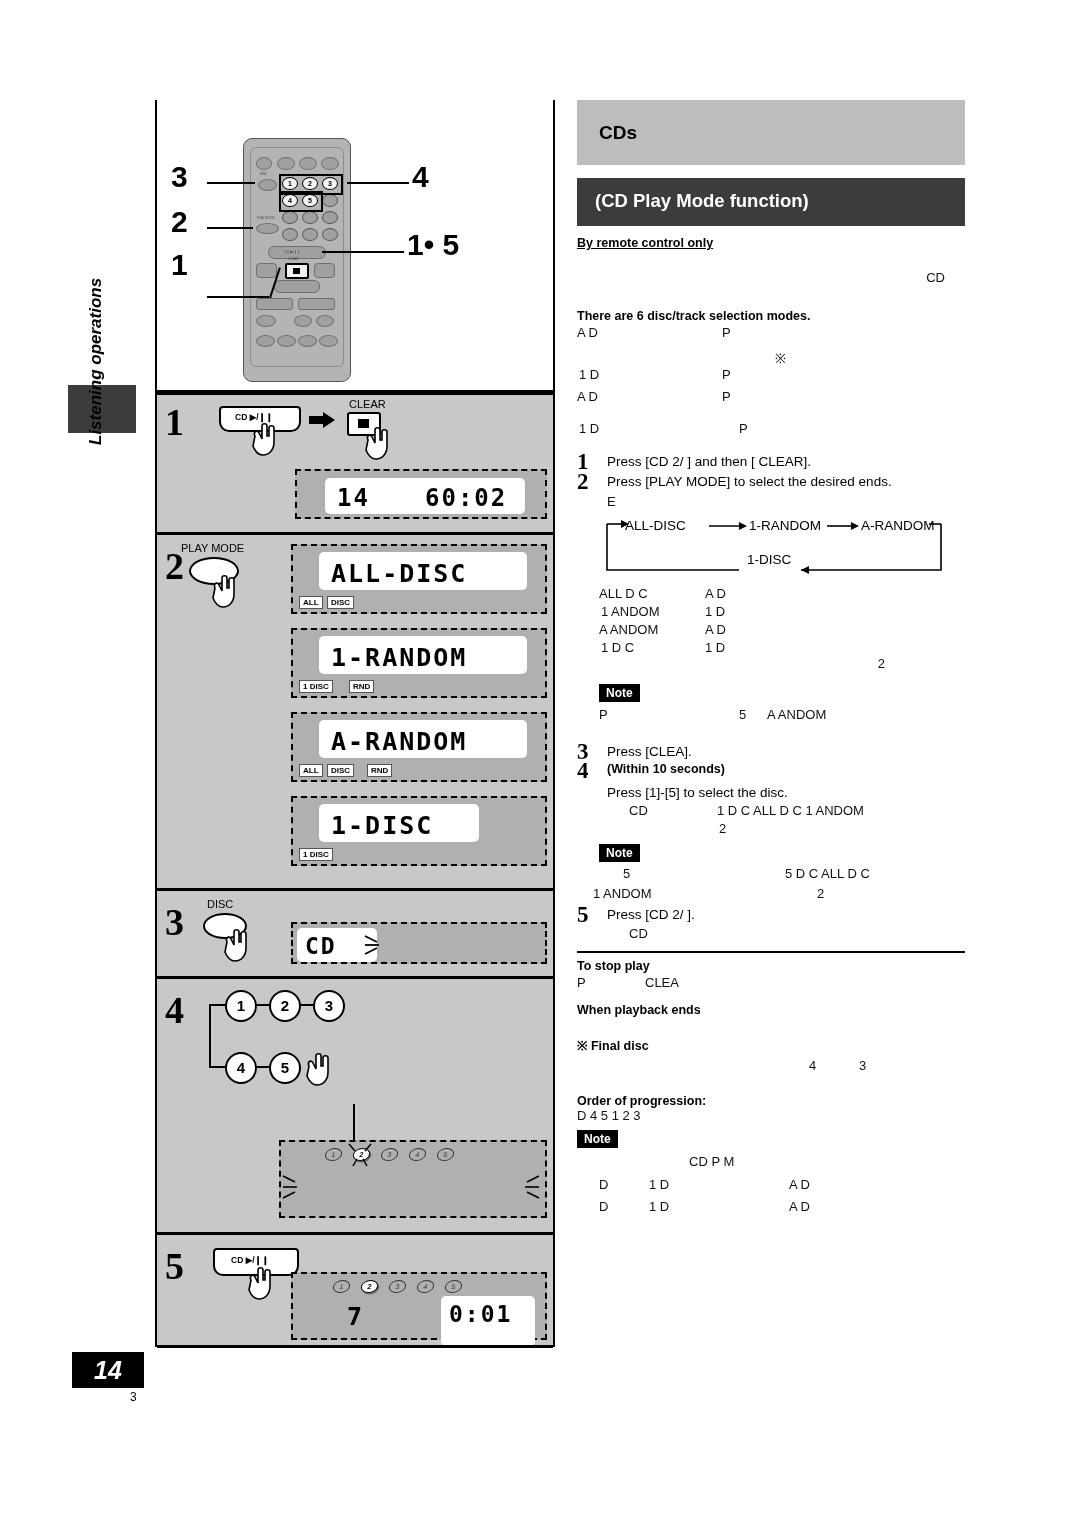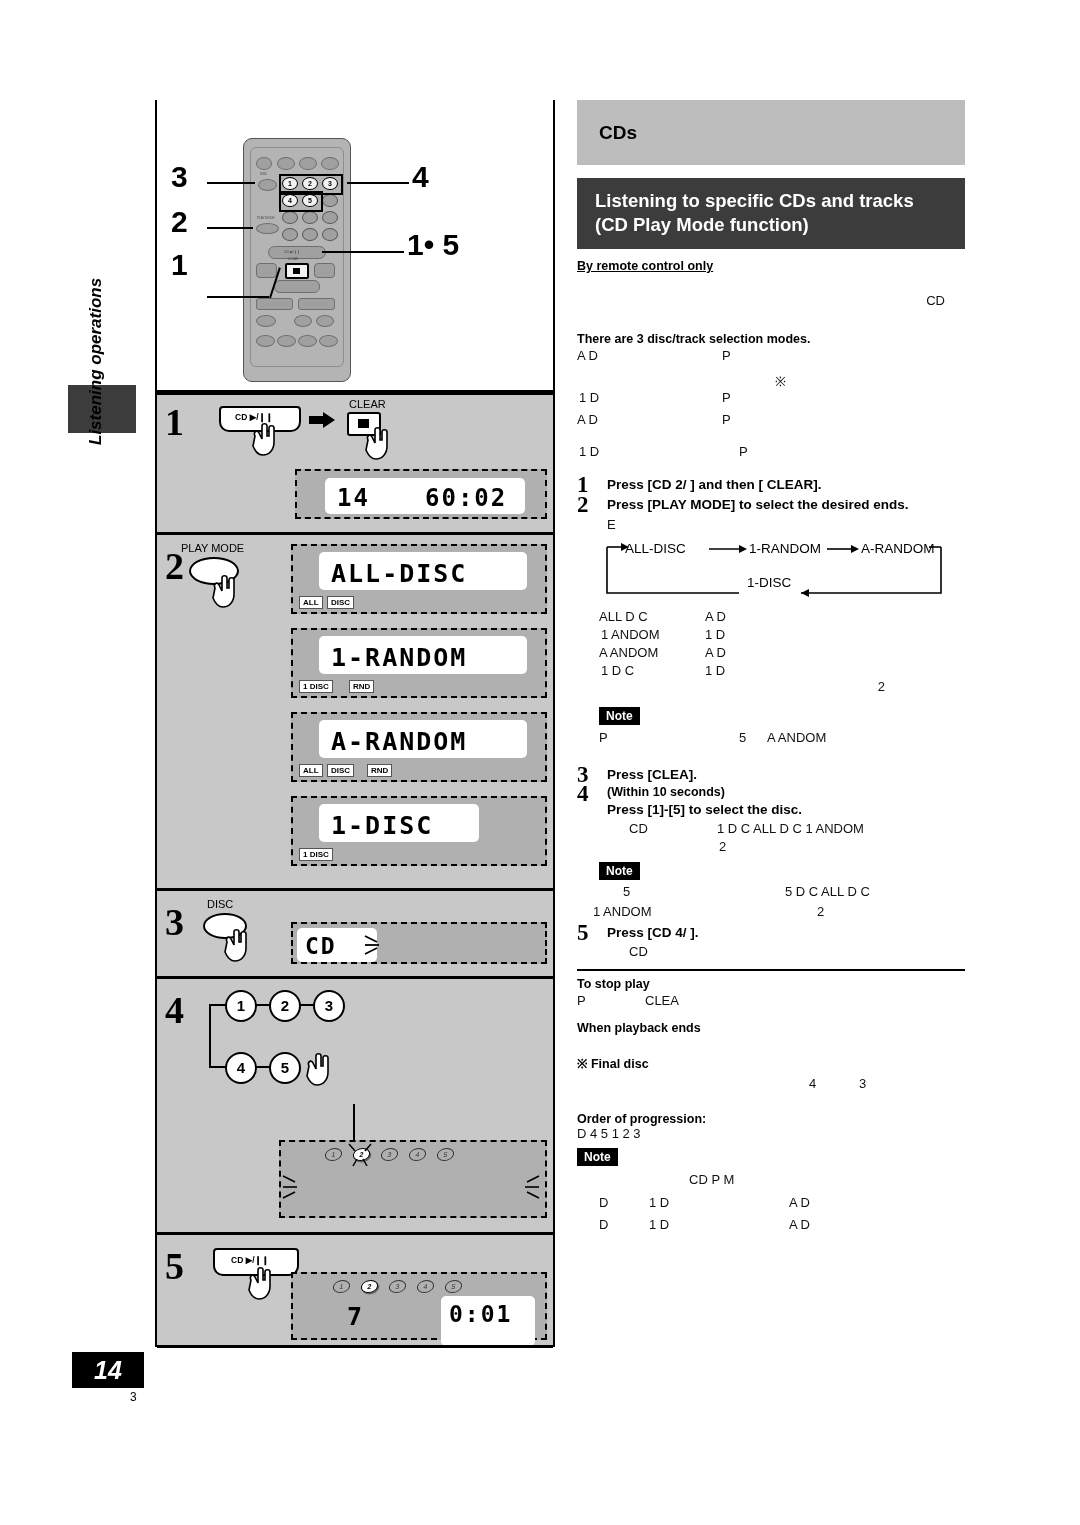--- a/index.html
+++ b/index.html
@@ -73,21 +73,21 @@
   #cds-band{background:#bdbdbd;height:65px;}
   #cds-band span{display:block;padding:22px 0 0 22px;font-size:19px;font-weight:bold;color:#000;}
   #title-band{background:#3c3c3c;margin-top:13px;padding:11px 16px 13px 18px;}
   #title-band div{color:#fff;font-size:18.5px;font-weight:bold;line-height:1.28;}
   .sub-b{font-size:12.5px;font-weight:bold;color:#000;}
   .underline{text-decoration:underline;}
   .faded{font-size:13px;color:#111;font-family:"Liberation Sans",sans-serif;}
   .numstep{font-size:23px;font-weight:bold;font-family:"Liberation Serif",serif;
     position:absolute;left:0;top:-4px;}
   .steprow{position:relative;padding-left:30px;margin-top:4px;}
-  .steprow .txt{font-size:13.5px;font-weight:bold;line-height:1.33;}
+  .steprow .txt{font-size:13.5px;font-weight:normal;line-height:1.33;}
   .notebadge{display:inline-block;background:#000;color:#fff;font-size:12px;
     font-weight:bold;padding:2px 7px;}
   .hr-thick{border-top:2.5px solid #000;margin:10px 0 6px 0;}
 
   
   #cycle{position:relative;height:62px;margin:9px 0 6px 22px;width:350px;}
   #cycle .lbl{position:absolute;font-size:13.5px;color:#000;white-space:nowrap;}
 </style>
 </head>
 <body>
@@ -342,29 +342,28 @@
   <div class="hrule" style="top:953px;"></div>
 </div>
 
 <div id="right">
 
   <div id="cds-band">
     <span>CDs</span>
   </div>
 
   <div id="title-band">
-    <div>Listening to specific CDs and tracks</div>
     <div>(CD Play Mode function)</div>
   </div>
 
   <div class="sub-b underline" style="margin-top:10px;">By remote control only</div>
 
   <div class="faded" style="text-align:right;margin-top:20px;padding-right:20px;">CD</div>
 
-  <div class="sub-b" style="margin-top:24px;">There are 3 disc/track selection modes.</div>
+  <div class="sub-b" style="margin-top:24px;">There are 6 disc/track selection modes.</div>
 
   <div style="position:relative;height:26px;">
     <span class="faded abs" style="left:0;top:2px;">A  D</span>
     <span class="faded abs" style="left:145px;top:2px;">P</span>
   </div>
   <div style="position:relative;height:36px;">
     <span class="faded abs" style="left:198px;top:0;">※</span>
     <span class="faded abs" style="left:2px;top:18px;">1 D</span>
     <span class="faded abs" style="left:145px;top:18px;">P</span>
   </div>
@@ -432,41 +431,41 @@
   </div>
 
   <div class="steprow" style="margin-top:12px;">
     <span class="numstep">3</span>
     <div class="txt">Press [CLEA].</div>
   </div>
 
   <div class="steprow" style="margin-top:1px;">
     <span class="numstep">4</span>
     <div style="font-size:12.5px;font-weight:bold;">(Within 10 seconds)</div>
-    <div class="txt" style="margin-top:2px;">Press [1]-[5] to select the disc.</div>
+    <div class="txt" style="margin-top:8px;">Press [1]-[5] to select the disc.</div>
     <div style="position:relative;height:38px;margin-top:2px;">
       <span class="faded abs" style="left:22px;top:0;">CD</span>
       <span class="faded abs" style="left:110px;top:0;">1 D  C ALL D  C    1  ANDOM</span>
       <span class="faded abs" style="left:112px;top:18px;">2</span>
     </div>
   </div>
 
   <div style="margin-left:22px;margin-top:2px;">
     <span class="notebadge">Note</span>
     <div style="position:relative;height:42px;margin-top:4px;">
       <span class="faded abs" style="left:24px;top:0;">5</span>
       <span class="faded abs" style="left:186px;top:0;">5 D  C  ALL D  C</span>
       <span class="faded abs" style="left:-6px;top:20px;">1  ANDOM</span>
       <span class="faded abs" style="left:218px;top:20px;">2</span>
     </div>
   </div>
 
   <div class="steprow" style="margin-top:-2px;">
     <span class="numstep">5</span>
-    <div class="txt">Press [CD 4/ ].</div>
+    <div class="txt">Press [CD 2/ ].</div>
     <div class="faded" style="margin-left:22px;margin-top:2px;">CD</div>
   </div>
 
   <div class="hr-thick"></div>
 
   <div class="sub-b">To stop play</div>
   <div style="position:relative;height:26px;">
     <span class="faded abs" style="left:0;top:2px;">P</span>
     <span class="faded abs" style="left:68px;top:2px;">CLEA</span>
   </div>

